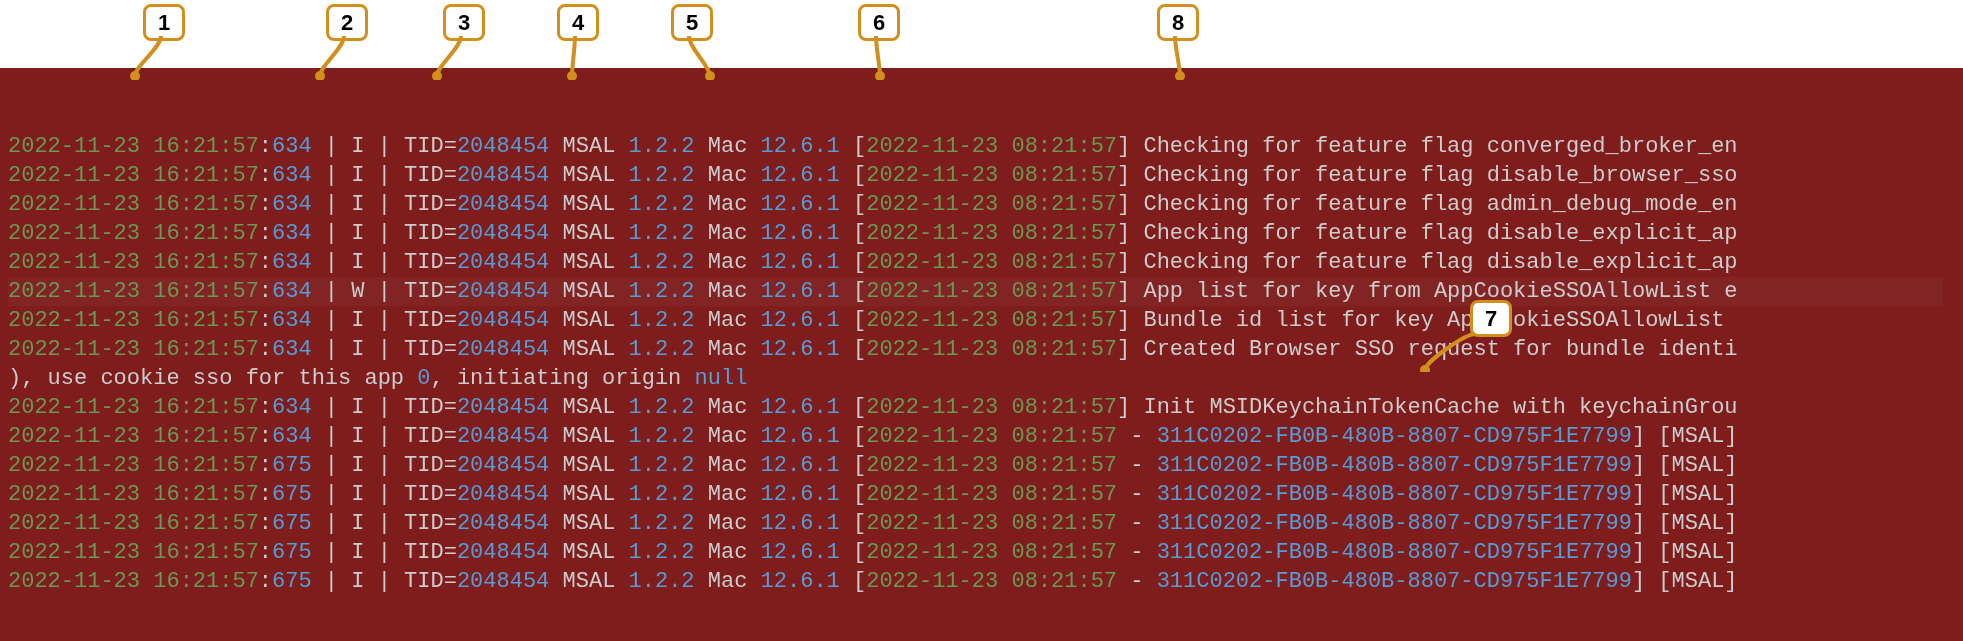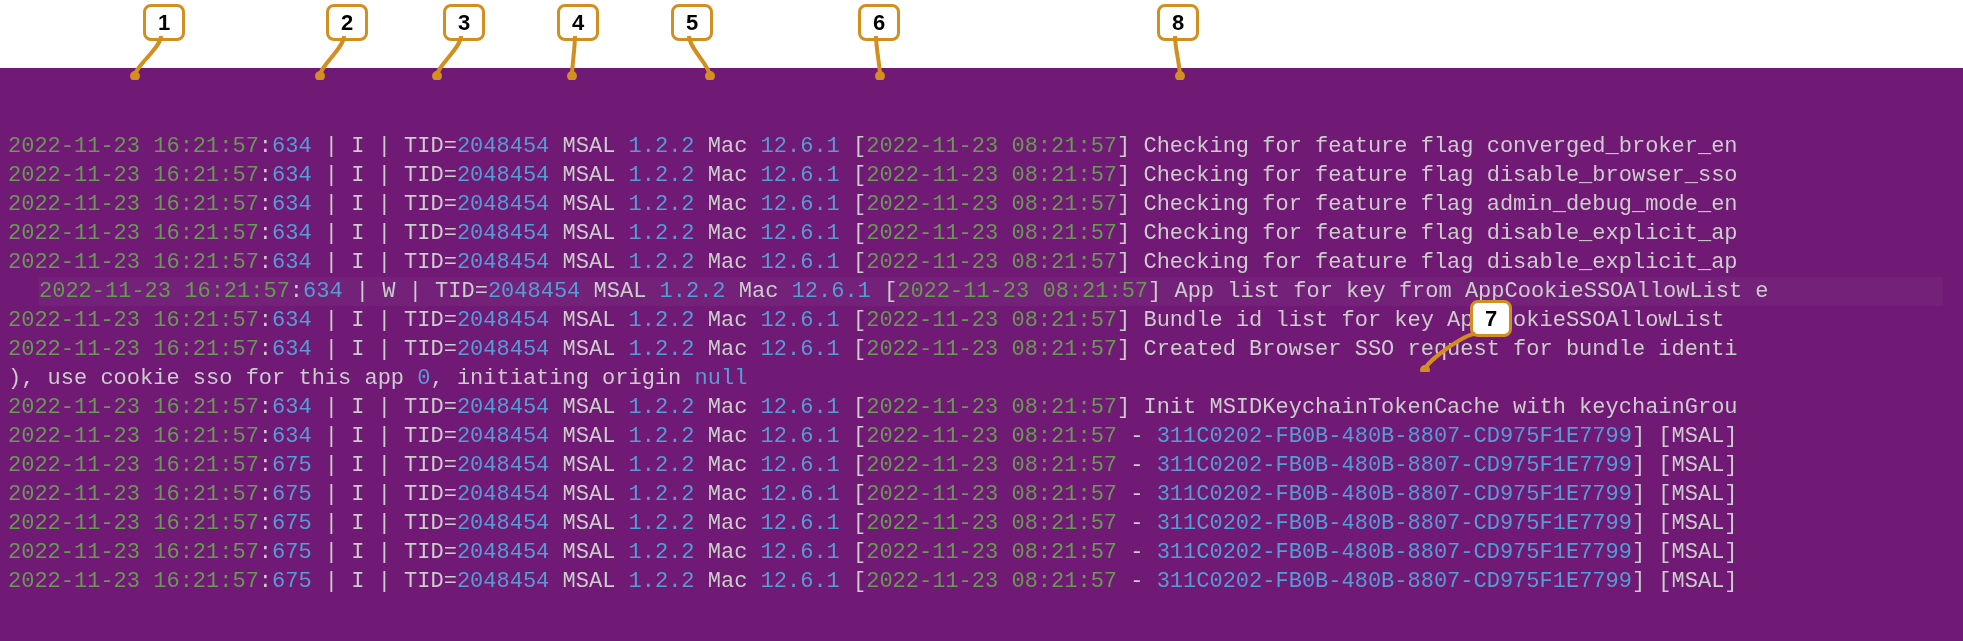--- a/index.html
+++ b/index.html
@@ -11,40 +11,40 @@
     background:#ffffff;
     color:#cccccc;
     position:relative;
     overflow:hidden;
   }
   .log-area {
     position:absolute;
     top:68px; left:0;
     width:1963px;
     height:573px;
-    background:#701a75;
+    background:#7f1d1d;
     padding:6px 20px 0 8px;
     white-space:pre;
     overflow:hidden;
   }
   .log-line { display:block; }
   .tok-date   { color:#6a9955; }
   .tok-time   { color:#6a9955; }
   .tok-ms     { color:#569cd6; }
   .tok-tid    { color:#569cd6; }
   .tok-ver    { color:#569cd6; }
   .tok-osver  { color:#569cd6; }
   .tok-utc    { color:#6a9955; }
   .tok-guid   { color:#569cd6; }
   .tok-num    { color:#569cd6; }
   .tok-null   { color:#569cd6; }
   .tok-default{ color:#cccccc; }
 
   
-  .log-line[data-row="5"] { background:rgba(255,255,255,0.03);margin-left:31px; }
+  .log-line[data-row="5"] { background:rgba(255,255,255,0.03); }
 
   
   .callouts { position:absolute; top:0; left:0; width:1963px; height:68px; }
   .callout {
     position:absolute;
     top:0; height:68px;
     pointer-events:none;
   }
   .callout .box {
     position:absolute;

